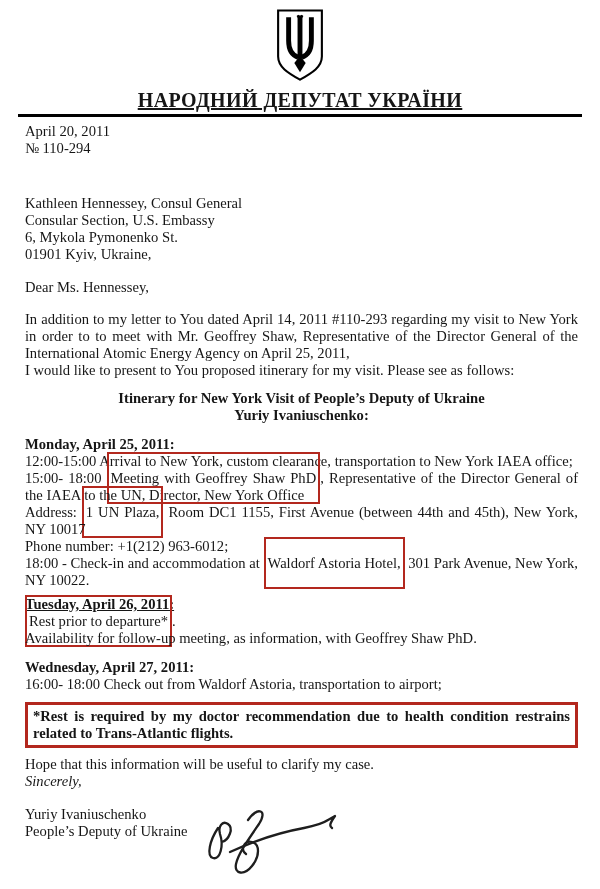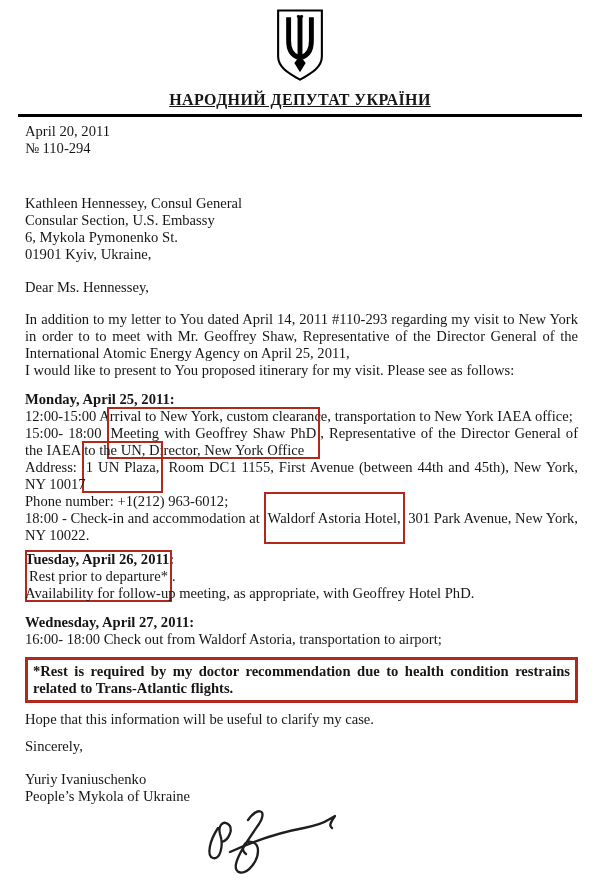--- a/index.html
+++ b/index.html
@@ -8,42 +8,42 @@
     width:600px;height:889px;
     background:#fff;
     box-sizing:border-box;
     font-family:"Liberation Serif","DejaVu Serif",serif;
     font-size:14.6px;line-height:17px;color:#161616;
     outline:1px solid #c9c9c9;
     overflow:hidden;
   }
   .emblem{width:56px;height:78px;margin:7px auto 0;display:block;}
   .letterhead-title{
-    margin-top:4px;text-align:center;font-weight:bold;font-size:16px;
+    margin-top:4px;text-align:center;font-weight:bold;font-size:20px;
     letter-spacing:.4px;text-decoration:underline;line-height:22px;
   }
   .header-rule{height:3px;background:#000;margin:3px 18px 0 18px;}
   .content{padding:0 22px 0 25px;}
   .meta{margin-top:6px;}
   .recipient{margin-top:38px;}
   .salutation{margin-top:16px;}
   .intro{margin-top:15px;}
   .justify{text-align:justify;}
   .itn-title{margin-top:11px;text-align:center;font-weight:bold;}
   .day{margin-top:12px;}
   .day.tue{margin-top:7px;}
   .day-heading{font-weight:bold;}
-  .underlined{}
+  .underlined{text-decoration:underline;}
   .hl{border:2px solid var(--hl,#b3281e);padding:16px 2px;}
   .footnote-box{
     margin-top:9px;border:3px solid var(--hl,#b3281e);
     padding:3px 5px;font-weight:bold;
   }
   .hope{margin-top:8px;}
-  .sincerely{margin-top:10px;}
+  .sincerely{font-style:italic;}
   .signer{margin-top:16px;}
   .signature{position:absolute;left:196px;top:798px;width:150px;height:85px;}
   .sig-stroke{fill:none;stroke:#1e1e1e;stroke-width:2.3;stroke-linecap:round;stroke-linejoin:round;}
   .trident-stroke{fill:none;stroke:#000;stroke-linecap:butt;}
 </style>
 </head>
 <body>
 
 <div class="page">
 
@@ -73,49 +73,53 @@
       <div>01901 Kyiv, Ukraine,</div>
     </div>
 
     <div class="salutation">Dear Ms. Hennessey,</div>
 
     <div class="intro">
       <div class="justify">In addition to my letter to You dated April 14, 2011 #110-293 regarding my visit to New York in order to to meet with Mr. Geoffrey Shaw, Representative of the Director General of the International Atomic Energy Agency on April 25, 2011,</div>
       <div class="justify">I would like to present to You proposed itinerary for my visit. Please see as follows:</div>
     </div>
 
+    <div class="itn-title">
+      <div>Itinerary for New York Visit of People’s Deputy of Ukraine</div>
+      <div>Yuriy Ivaniuschenko:</div>
+    </div>
 
     <div class="day">
       <div class="day-heading">Monday, April 25, 2011:</div>
       <div class="justify">12:00-15:00 Arrival to New York, custom clearance, transportation to New York IAEA office;</div>
       <div class="justify"><span>15:00- 18:00 </span><span class="hl">Meeting with Geoffrey Shaw PhD</span><span>, Representative of the Director General of the IAEA to the UN, Director, New York Office</span></div>
       <div class="justify"><span>Address: </span><span class="hl">1 UN Plaza,</span><span> Room DC1 1155, First Avenue (between 44th and 45th), New York, NY 10017</span></div>
       <div>Phone number: +1(212) 963-6012;</div>
       <div class="justify"><span>18:00 - Check-in and accommodation at </span><span class="hl">Waldorf Astoria Hotel,</span><span> 301 Park Avenue, New York, NY 10022.</span></div>
     </div>
 
     <div class="day tue">
       <div class="day-heading underlined">Tuesday, April 26, 2011:</div>
       <div><span class="hl">Rest prior to departure*</span><span>.</span></div>
-      <div>Availability for follow-up meeting, as appropriate, with Geoffrey Hotel PhD.</div>
+      <div>Availability for follow-up meeting, as information, with Geoffrey Shaw PhD.</div>
     </div>
 
     <div class="day">
       <div class="day-heading">Wednesday, April 27, 2011:</div>
       <div>16:00- 18:00 Check out from Waldorf Astoria, transportation to airport;</div>
     </div>
 
     <div class="footnote-box justify">*Rest is required by my doctor recommendation due to health condition restrains related to Trans-Atlantic flights.</div>
 
     <div class="hope">Hope that this information will be useful to clarify my case.</div>
     <div class="sincerely">Sincerely,</div>
 
     <div class="signer">
       <div>Yuriy Ivaniuschenko</div>
-      <div>People’s Mykola of Ukraine</div>
+      <div>People’s Deputy of Ukraine</div>
     </div>
 
   </div>
 
   <svg class="signature" viewBox="0 0 150 85" xmlns="http://www.w3.org/2000/svg">
     <path class="sig-stroke" d="M22 30 C14 42 10 58 17 60 C24 62 28 48 24 36 C22 29 26 22 32 26 C38 30 33 42 26 44"></path>
     <path class="sig-stroke" d="M52 22 C62 8 72 12 63 26 C52 42 42 56 40 66 C38 76 48 78 56 68 C64 58 64 46 56 44 C48 42 44 52 50 56"></path>
     <path class="sig-stroke" d="M34 54 C60 42 86 34 108 30 C118 28 126 26 132 22 L139 18 C134 25 133 28 136 30"></path>
   </svg>
 

